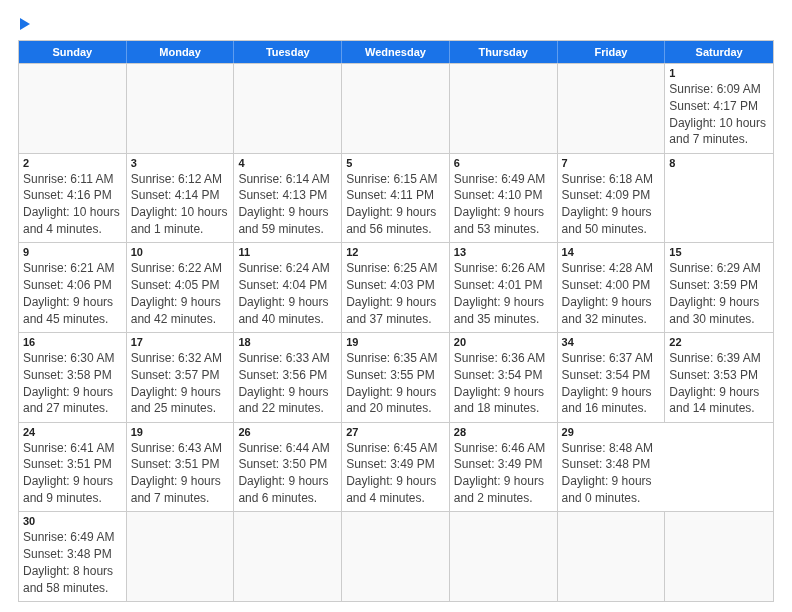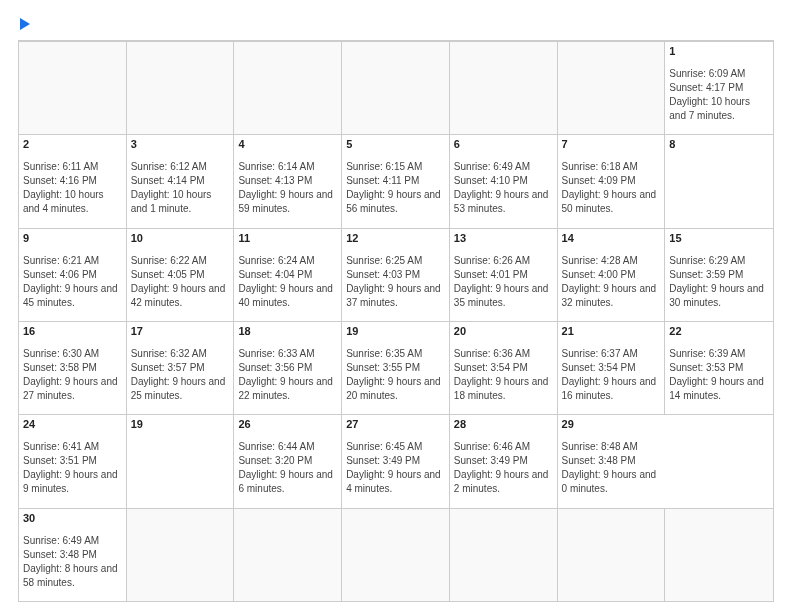--- a/index.html
+++ b/index.html
@@ -81,24 +81,23 @@
     }
     .cal-cell:last-child { border-right: none; }
     .cal-cell.empty { background: #f9f9f9; }
     .day-number {
       font-size: 11px;
       font-weight: bold;
       color: #222;
       margin-bottom: 2px;
     }
     .day-info {
-      font-size: 10px;
+      font-size: 12px;
       color: #444;
       line-height: 1.4;
-      margin-top: 8px;
     }
   </style>
 </head>
 <body>
 
 <div class="page">
   <div class="header">
     <div class="logo">
       <div style="display:flex;flex-direction:column;line-height:1.1">
         <div style="font-size:13px;color:#555;font-weight:normal;"></div>
@@ -108,20 +107,29 @@
         </div>
       </div>
     </div>
     <div class="title-block">
       <div class="main-title"></div>
       <div class="subtitle"></div>
     </div>
   </div>
 
   <div class="calendar">
+    <div class="cal-header">
+    <div class="cal-header-cell">Sunday</div>
+        <div class="cal-header-cell">Monday</div>
+        <div class="cal-header-cell">Tuesday</div>
+        <div class="cal-header-cell">Wednesday</div>
+        <div class="cal-header-cell">Thursday</div>
+        <div class="cal-header-cell">Friday</div>
+        <div class="cal-header-cell">Saturday</div>
+      </div>
     <div class="cal-body">
     <div class="cal-row">
           <div class="cal-cell empty"></div>
           <div class="cal-cell empty"></div>
           <div class="cal-cell empty"></div>
           <div class="cal-cell empty"></div>
           <div class="cal-cell empty"></div>
           <div class="cal-cell empty"></div>
           <div class="cal-cell">
             <div class="day-number">1</div>
@@ -240,46 +248,49 @@
 Sunset: 3:55 PM
 Daylight: 9 hours and 20 minutes.</div>
           </div>
           <div class="cal-cell">
             <div class="day-number">20</div>
             <div class="day-info">Sunrise: 6:36 AM
 Sunset: 3:54 PM
 Daylight: 9 hours and 18 minutes.</div>
           </div>
           <div class="cal-cell">
-            <div class="day-number">21</div>
+            <div class="day-number">34</div>
             <div class="day-info">Sunrise: 6:37 AM
 Sunset: 3:54 PM
 Daylight: 9 hours and 16 minutes.</div>
           </div>
           <div class="cal-cell">
             <div class="day-number">22</div>
             <div class="day-info">Sunrise: 6:39 AM
 Sunset: 3:53 PM
 Daylight: 9 hours and 14 minutes.</div>
           </div>
         </div>
         <div class="cal-row">
           <div class="cal-cell">
             <div class="day-number">24</div>
             <div class="day-info">Sunrise: 6:41 AM
 Sunset: 3:51 PM
 Daylight: 9 hours and 9 minutes.</div>
           </div>
           <div class="cal-cell">
             <div class="day-number">19</div>
+            <div class="day-info">Sunrise: 6:43 AM
+Sunset: 3:51 PM
+Daylight: 9 hours and 7 minutes.</div>
           </div>
           <div class="cal-cell">
             <div class="day-number">26</div>
             <div class="day-info">Sunrise: 6:44 AM
-Sunset: 3:20 PM
+Sunset: 3:50 PM
 Daylight: 9 hours and 6 minutes.</div>
           </div>
           <div class="cal-cell">
             <div class="day-number">27</div>
             <div class="day-info">Sunrise: 6:45 AM
 Sunset: 3:49 PM
 Daylight: 9 hours and 4 minutes.</div>
           </div>
           <div class="cal-cell">
             <div class="day-number">28</div>

